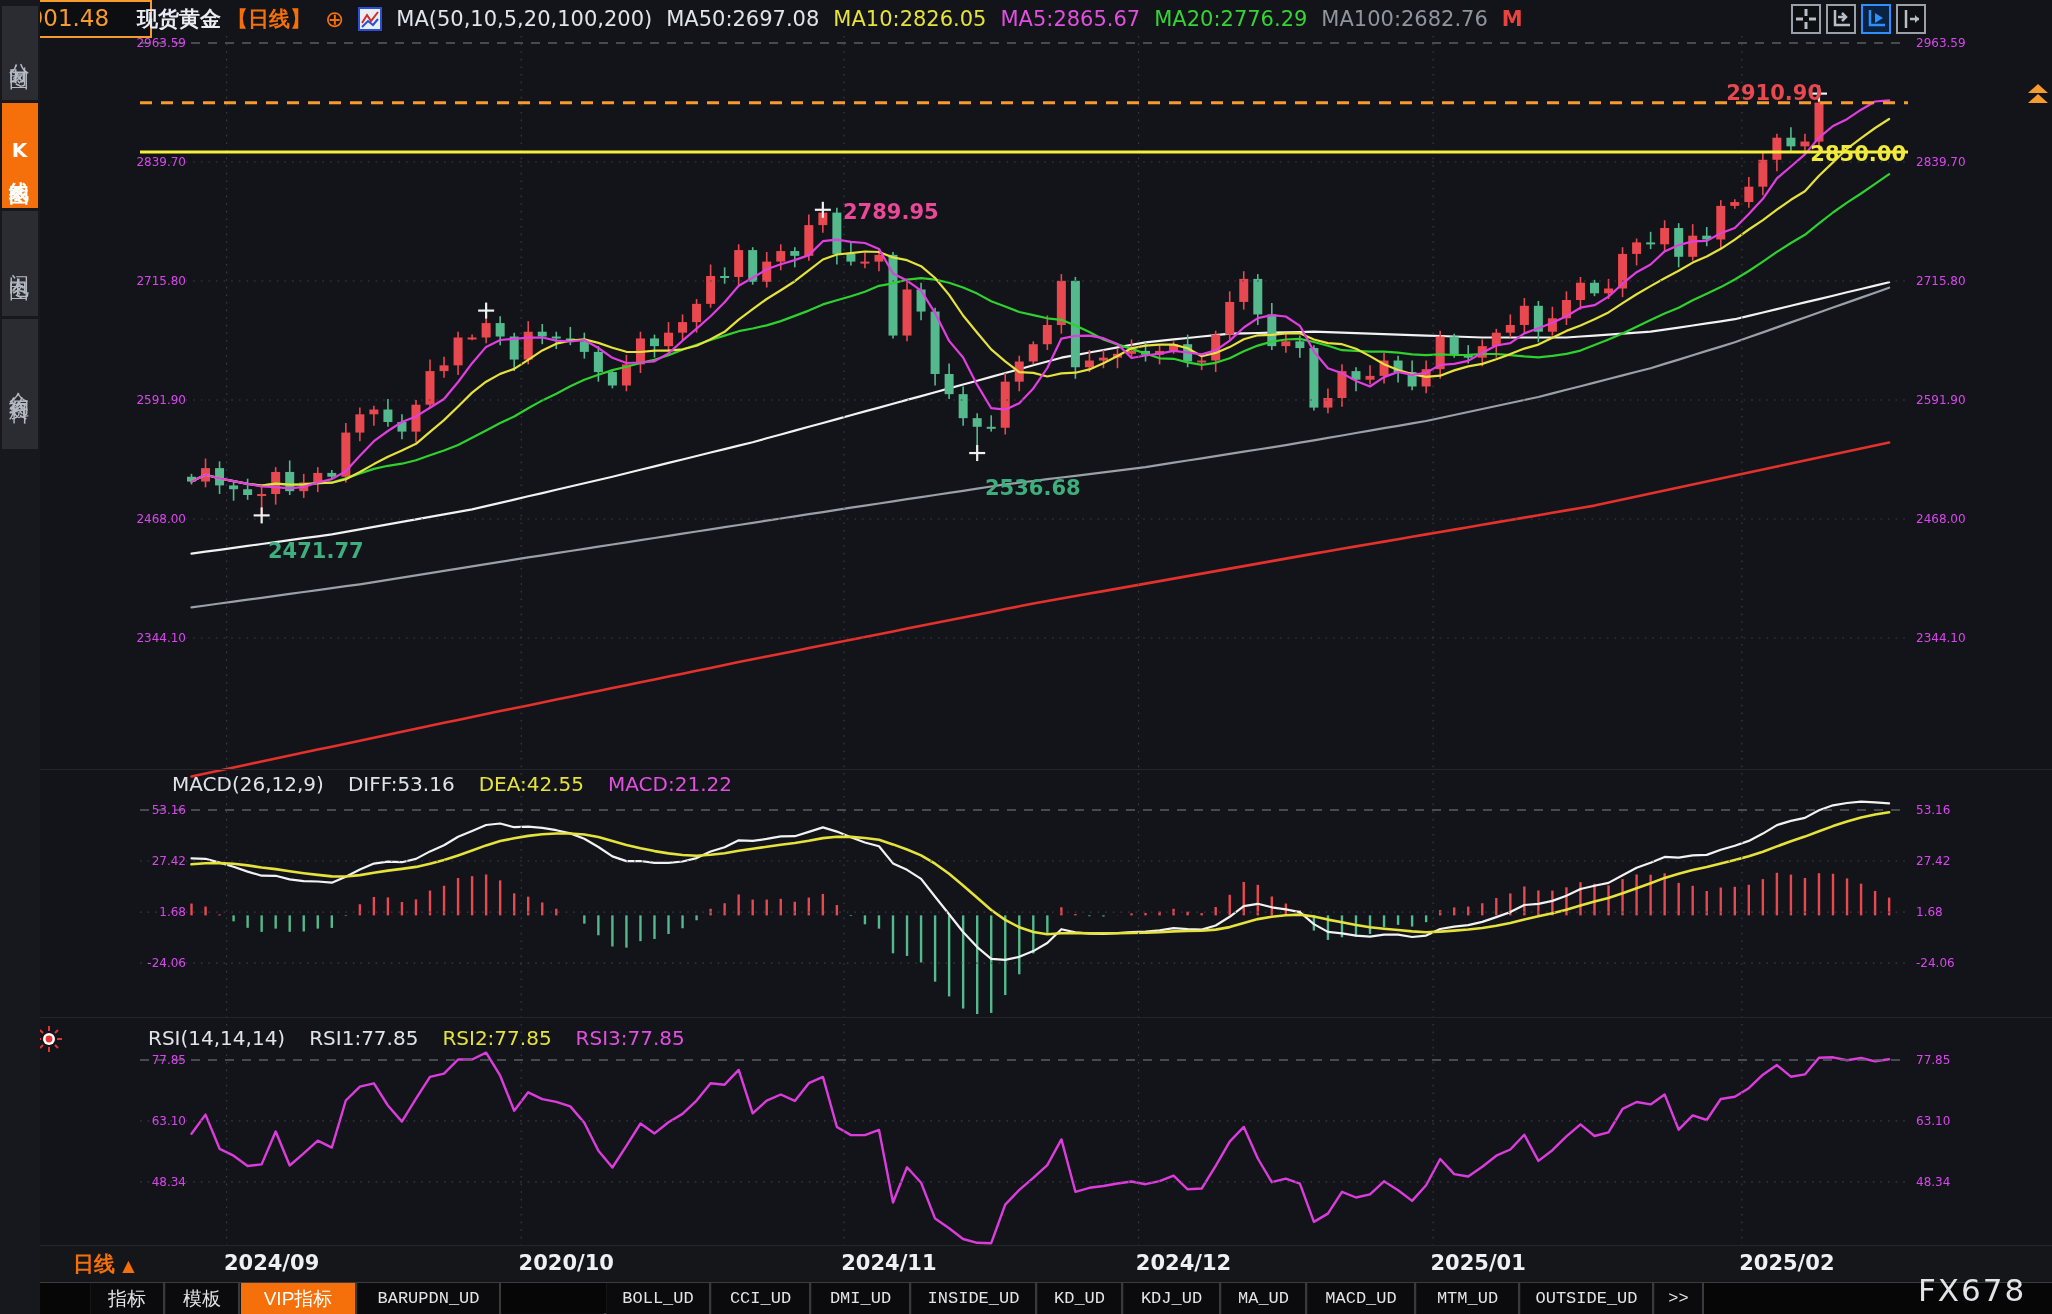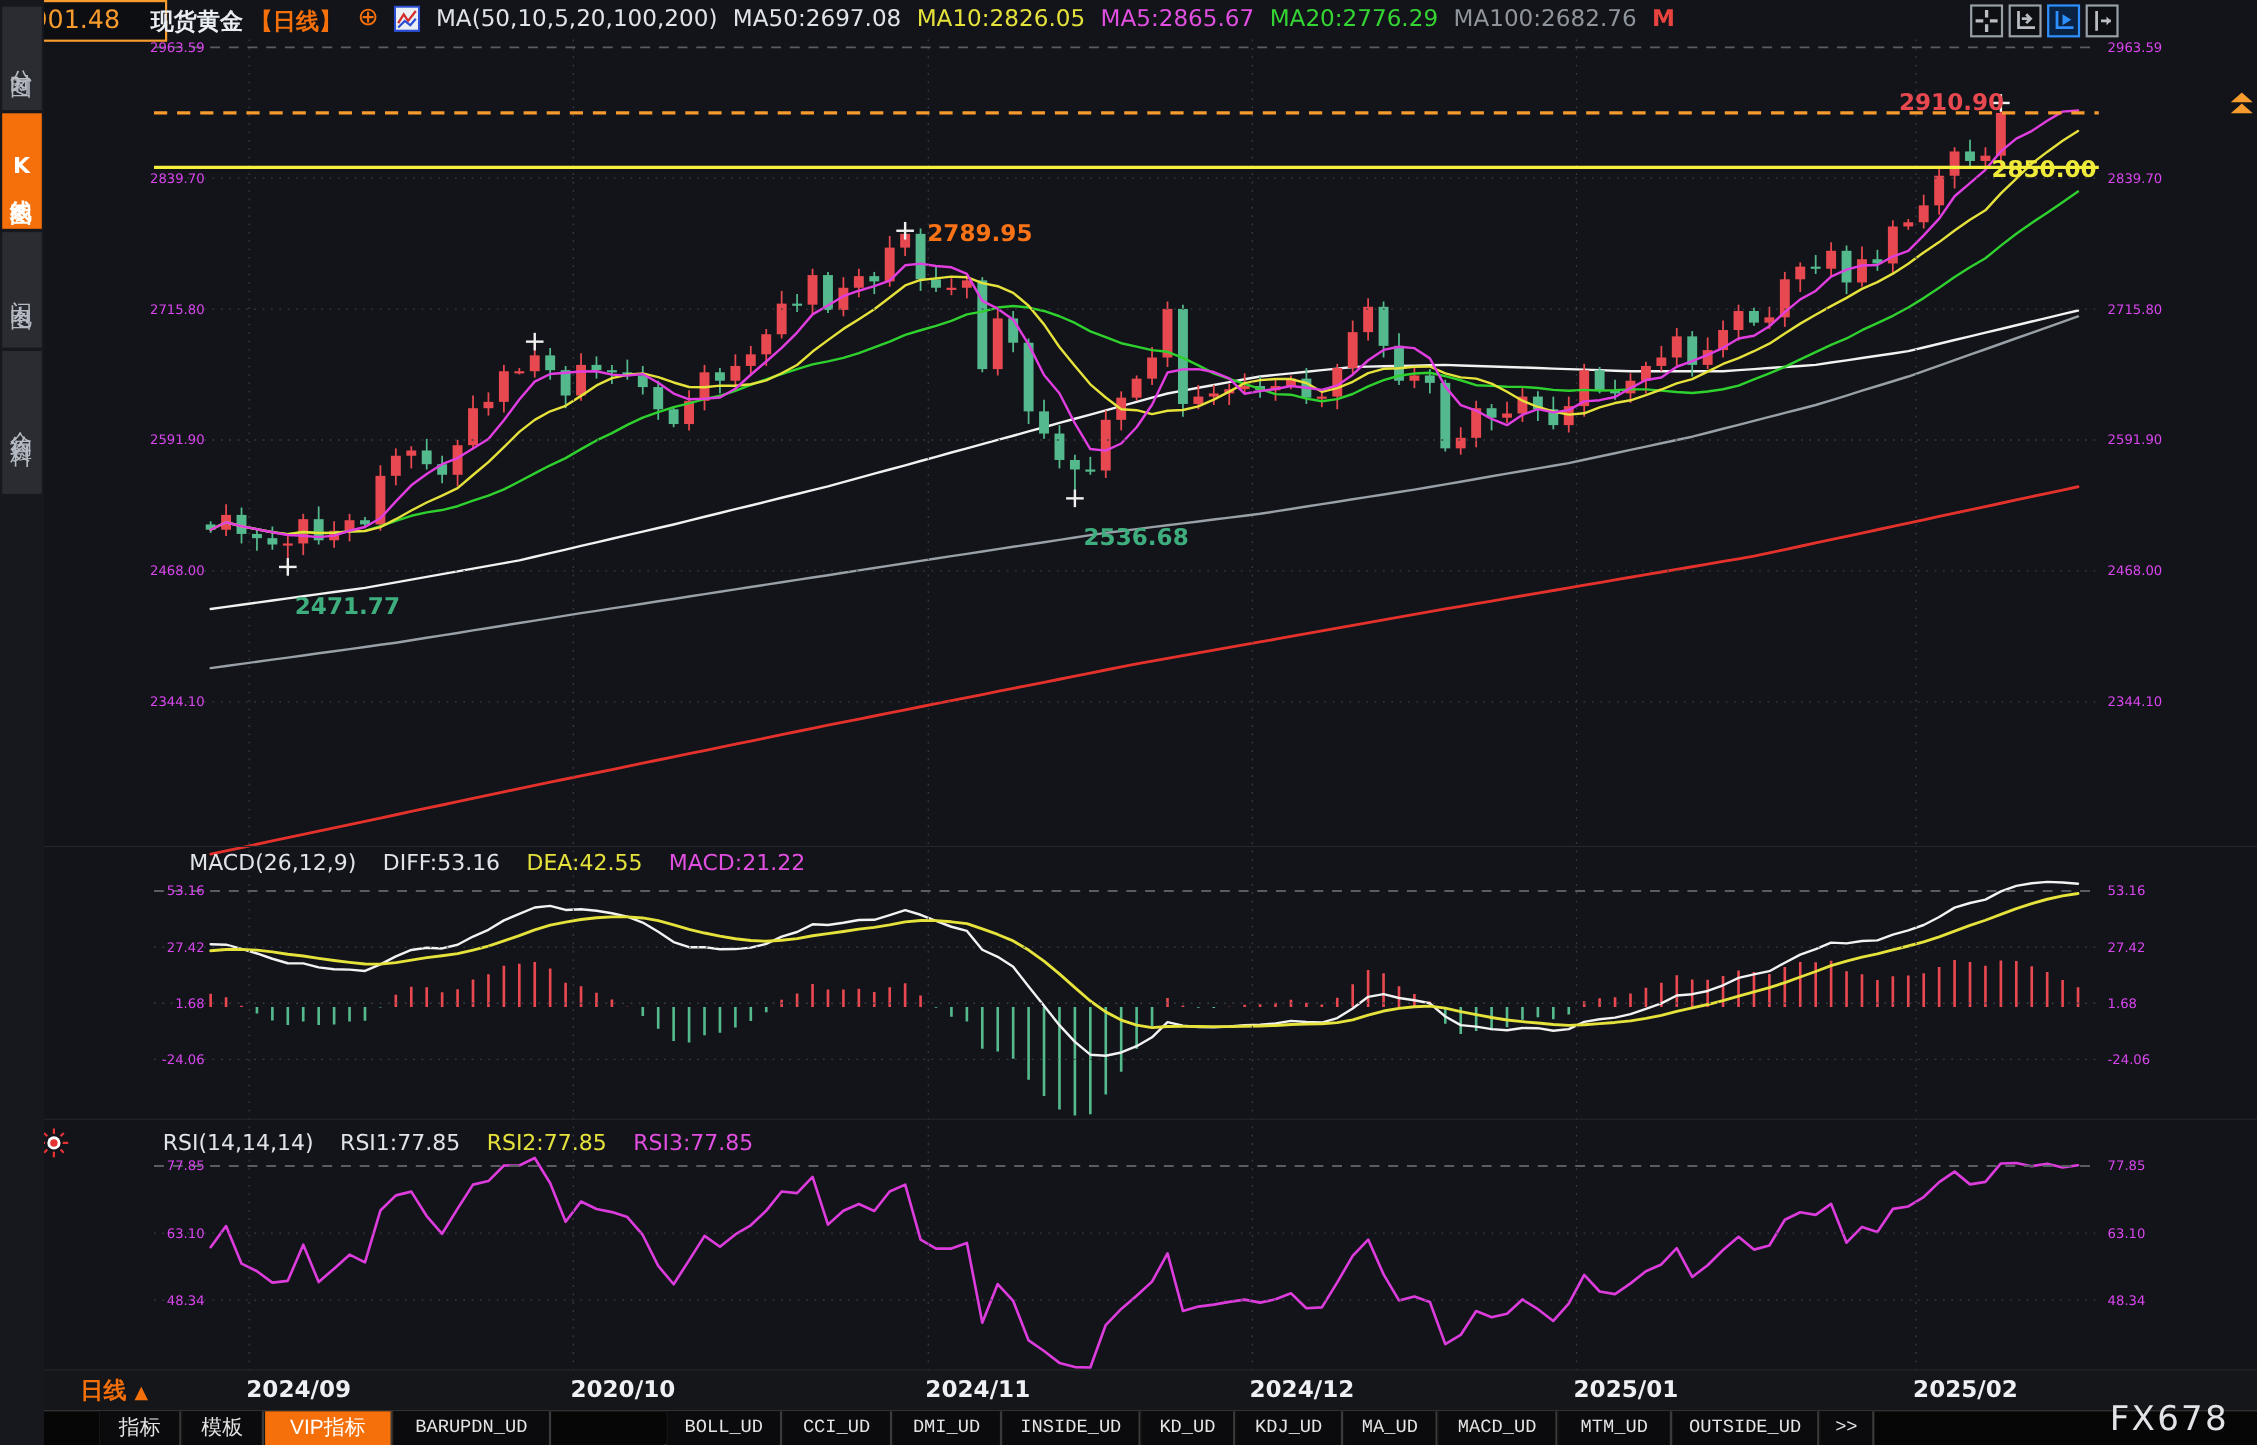--- a/index.html
+++ b/index.html
@@ -7,21 +7,21 @@
        font-family:"DejaVu Sans","Liberation Sans",sans-serif;-webkit-user-select:none;user-select:none;}
   #chart-svg{position:absolute;left:0;top:0;z-index:1;}
   .abs{position:absolute;z-index:3;}
   
   #sidebar{position:absolute;left:0;top:0;width:40px;height:1314px;background:#17181d;z-index:4;}
   .side-tab{position:absolute;left:2px;width:36px;background:#2a2c32;color:#b6bac2;
             writing-mode:vertical-rl;text-orientation:upright;font-size:20px;letter-spacing:4px;
             display:flex;align-items:center;justify-content:center;cursor:pointer;}
   .side-tab.active{background:#f5700a;color:#ffffff;font-weight:bold;}
   
-  #header{left:137px;top:5px;height:28px;display:flex;gap:14px;font-size:21px;white-space:nowrap;}
+  #header{left:137px;top:5px;height:28px;display:flex;align-items:center;gap:14px;font-size:21px;white-space:nowrap;}
   .h-title{color:#e9edf3;font-weight:bold;}
   .h-period{color:#f5700a;font-weight:bold;}
   .h-plus{color:#f5700a;font-size:23px;line-height:22px;}
   .h-ma{color:#dfe3ea;}
   #toolbar{left:1791px;top:4px;display:flex;gap:5px;}
   .tool-btn{width:30px;height:30px;background:#0e0f13;border:2px solid #9aa0a8;box-sizing:border-box;
             display:flex;align-items:center;justify-content:center;cursor:pointer;}
   .tool-btn.active{border-color:#2e8fff;background:#0b2342;}
   
   .tick{position:absolute;z-index:3;font-size:12px;color:#d946ef;line-height:22px;}
@@ -537,21 +537,21 @@
     <svg width="22" height="22">
         <g stroke="#b9bdc4" stroke-width="2.5" fill="none">
           <line x1="6" y1="2" x2="6" y2="20"></line>
           <line x1="10" y1="11" x2="19" y2="11"></line>
         </g>
         <polygon points="19,7 19,15 15,11" fill="#b9bdc4" transform="rotate(180 17 11)"></polygon>
       </svg>
   </div>
 </div>
 
-<div class="ann" style="left:843px;top:185px;color:#f97316">2789.95</div>
+<div class="ann" style="left:843px;top:185px;color:#ec4899">2789.95</div>
 <div class="ann" style="left:268px;top:524px;color:#3fae7e">2471.77</div>
 <div class="ann" style="left:985px;top:461px;color:#3fae7e">2536.68</div>
 <div class="ann" style="left:1722px;top:66px;width:100px;text-align:right;color:#e8484f">2910.90</div>
 <div class="ann" style="left:1770px;top:127px;width:136px;text-align:right;color:#f0ea3a">2850.00</div>
 <div id="price-box">2901.48</div>
 <div class="chev" style="left:2028px;top:84px"></div>
 <div class="chev" style="left:2028px;top:94px"></div>
 
 <div class="panel-head abs" style="left:172px;top:772px">
   <span class="c-white">MACD(26,12,9)</span>

